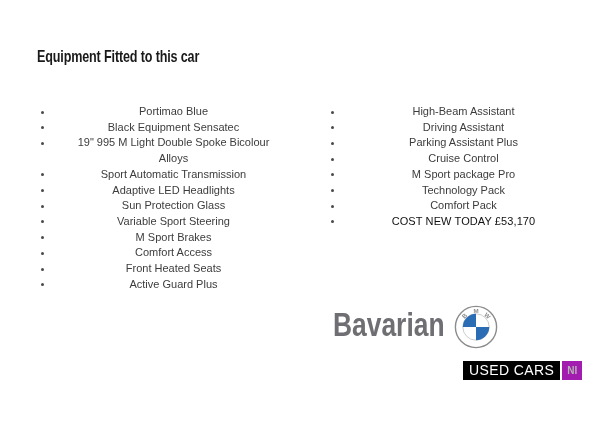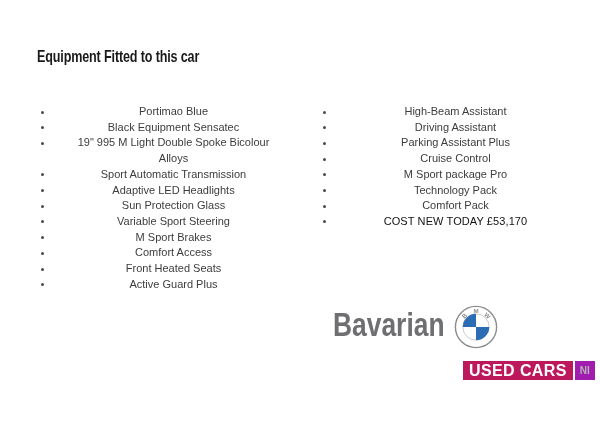--- a/index.html
+++ b/index.html
@@ -16,21 +16,21 @@
     font-size: 17px; font-weight: 700; color: #1a1a1a;
     letter-spacing: -0.2px; white-space: nowrap;
     transform: scaleX(0.74); transform-origin: left top;
   }
   ul.equip {
     position: absolute; top: 104px;
     margin: 0; padding: 0; list-style: none;
     font-size: 11px; line-height: 15.7px; color: #3c3c3c;
   }
   .equip-left  { left: 40px;  width: 245px; }
-  .equip-right { left: 322px; width: 245px; }
+  .equip-right { left: 330px; width: 245px; }
   ul.equip li { position: relative; padding-left: 22px; text-align: center; }
   ul.equip li::before {
     content: ""; position: absolute; left: 1px; top: 6.5px;
     width: 3px; height: 3px; border-radius: 50%; background: #4a4a4a;
   }
   ul.equip li.cost-line { font-weight: 400; color: #111111; letter-spacing: 0.1px; }
   .dealer-name {
     position: absolute; left: 333px; top: 309px;
     font-size: 33px; font-weight: 700; color: #6e6e73;
     line-height: 31px; white-space: nowrap;
@@ -40,22 +40,22 @@
   .roundel svg { display: block; }
   .roundel text {
     font-family: "Liberation Sans", sans-serif;
     font-size: 6.2px; font-weight: 700; fill: #8c8c8c;
   }
   .badges {
     position: absolute; left: 463px; top: 361px;
     display: flex; gap: 2px; height: 19px;
   }
   .badge-used {
-    background: #be185d; color: #ffffff;
-    font-size: 16px; font-weight: 700; letter-spacing: 0.4px;
+    background: #000000; color: #ffffff;
+    font-size: 14px; font-weight: 400; letter-spacing: 0.4px;
     line-height: 19px; padding: 0 6px;
   }
   .badge-region {
     background: #a21caf; color: #b4b4b4;
     font-size: 10px; font-weight: 700;
     line-height: 19px; padding: 0 5px;
   }
 </style>
 </head>
 <body>

